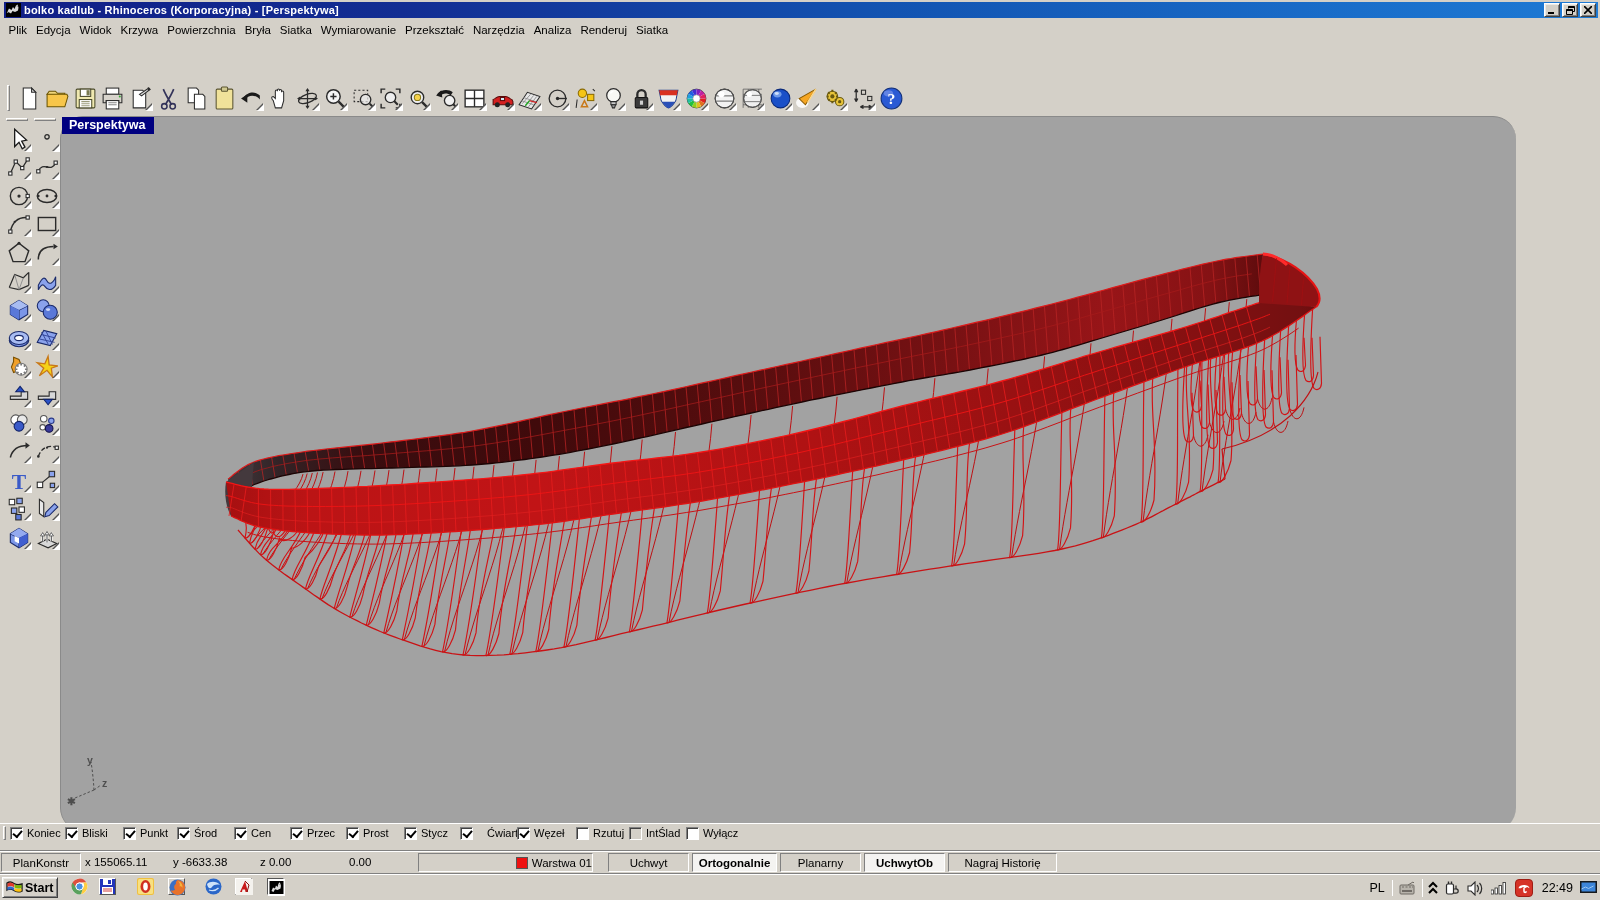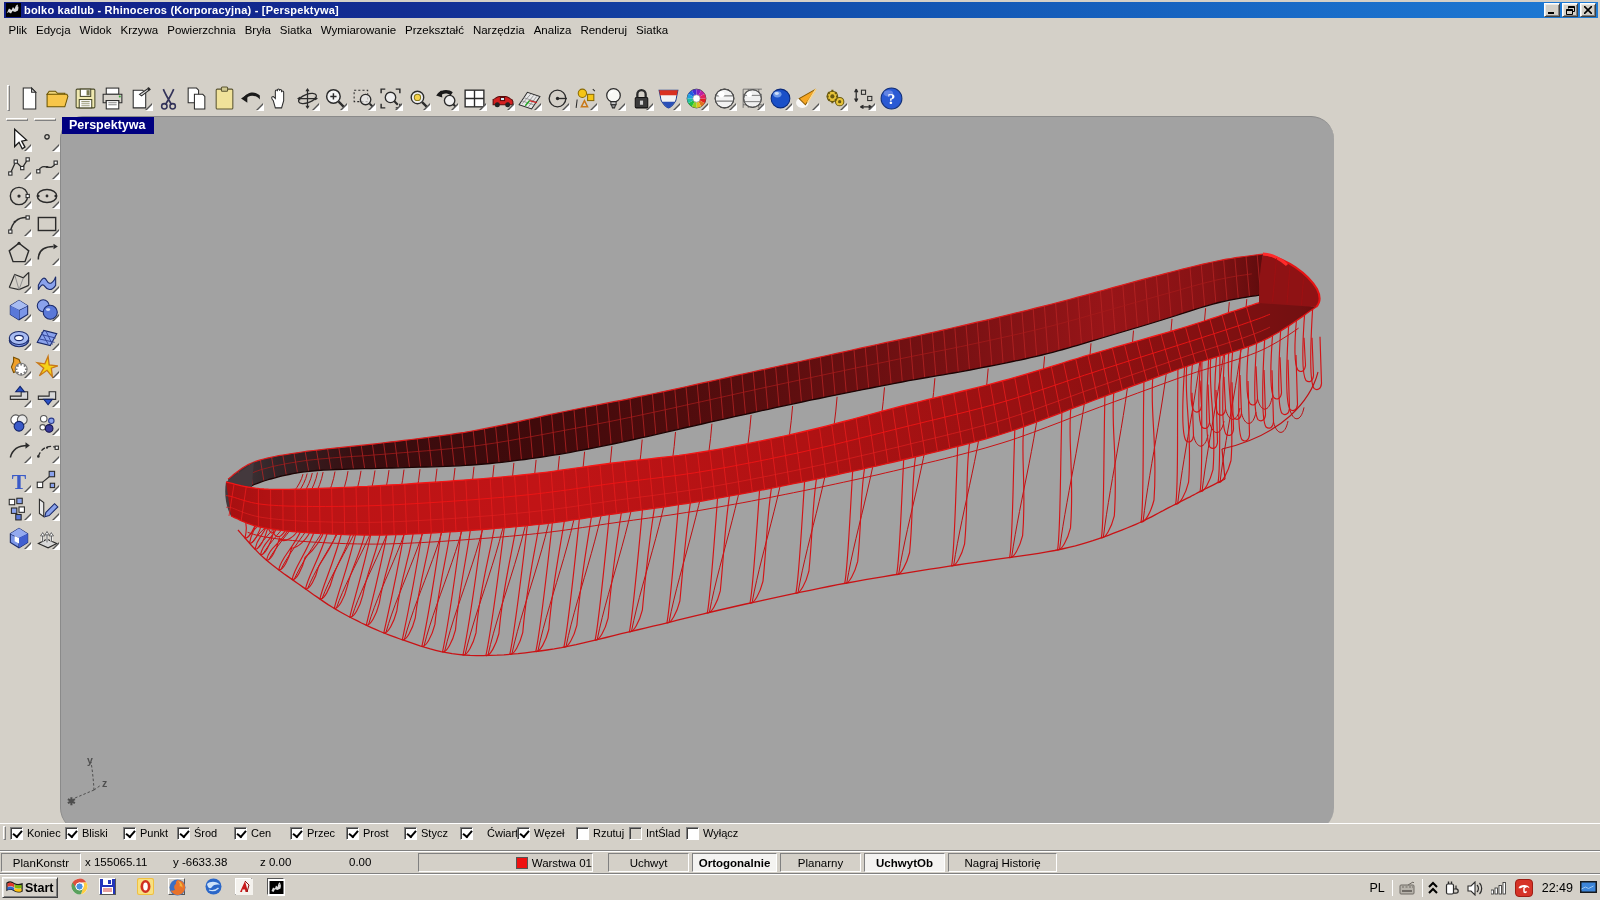--- a/index.html
+++ b/index.html
@@ -49,21 +49,21 @@
 .tbi svg { width:25px; height:25px; }
 .fly { position:absolute; right:0px; bottom:0px; width:0; height:0;
   border-left:7px solid transparent; border-bottom:7px solid #fff;
   filter:drop-shadow(-1px -1px 0 #555); }
 
 #lbar { position:absolute; left:2px; top:116px; width:56px; bottom:0; background:#d4d0c8; }
 .lgrip { position:absolute; width:22px; height:3px; border:1px solid; border-color:#fff #808080 #808080 #fff; }
 .ltbi { position:absolute; width:26px; height:26px; }
 .ltbi svg { width:26px; height:26px; }
 
-#vp { position:absolute; left:58px; top:116px; width:1274px; height:715px;
+#vp { position:absolute; left:58px; top:116px; width:1456px; height:715px;
   background:#a2a2a2; border-top:1px solid #8a8a8a; border-left:1px solid #8a8a8a;border-radius:23px; }
 #vplabel { position:absolute; left:1px; top:0px; background:#000080; color:#fff;
   font-size:12.5px; font-weight:bold; padding:1px 9px 2px 7px; }
 #rstrip { position:absolute; right:0; top:116px; width:3px; bottom:69px; background:#d4d0c8; }
 
 #osnap { position:absolute; left:0; bottom:50px; width:1600px; height:27px;
   background:#d4d0c8; border-top:1px solid #fff; font-size:11px; }
 .ckb { position:absolute; top:3px; width:13px; height:13px; background:#fff; border:1px solid; border-color:#808080 #fff #fff #808080;
   box-shadow:inset 1px 1px 0 #404040; }
 .ckb.on:before { content:""; position:absolute; left:1.5px; top:1.5px; width:7px; height:3.8px;

